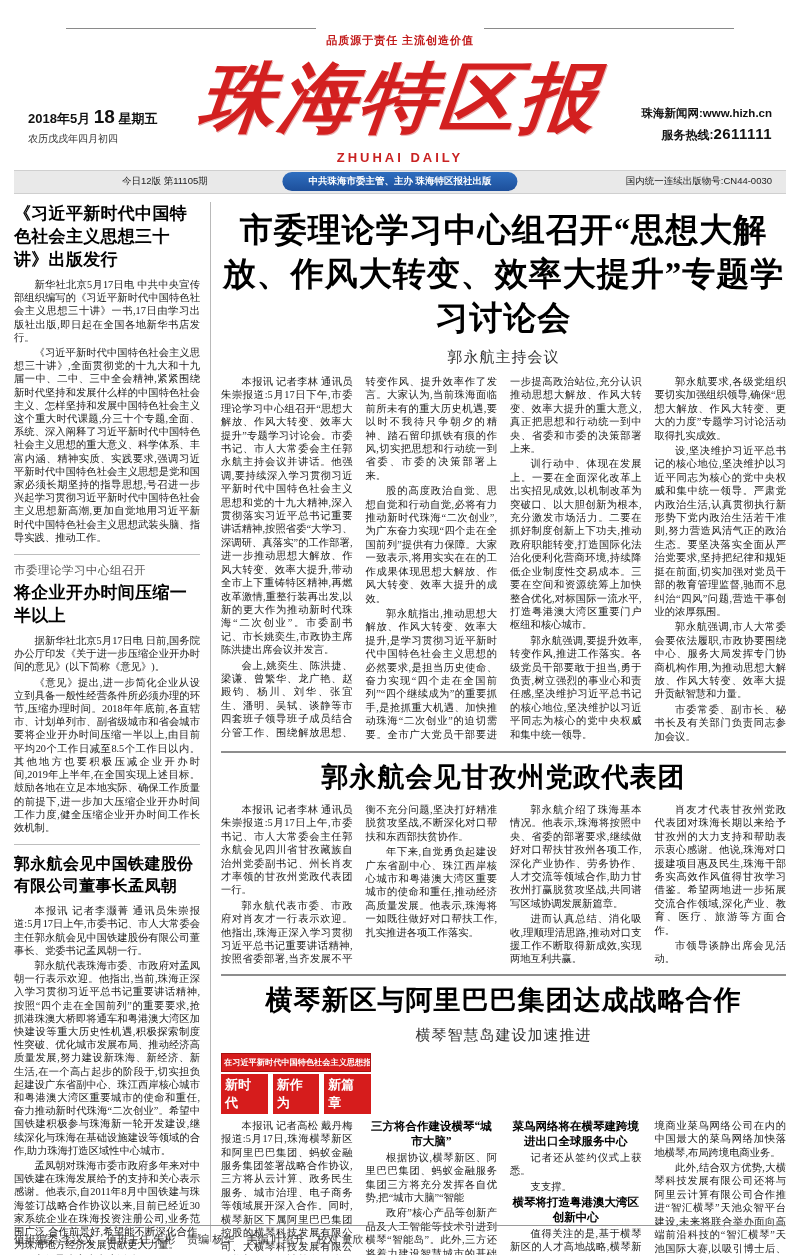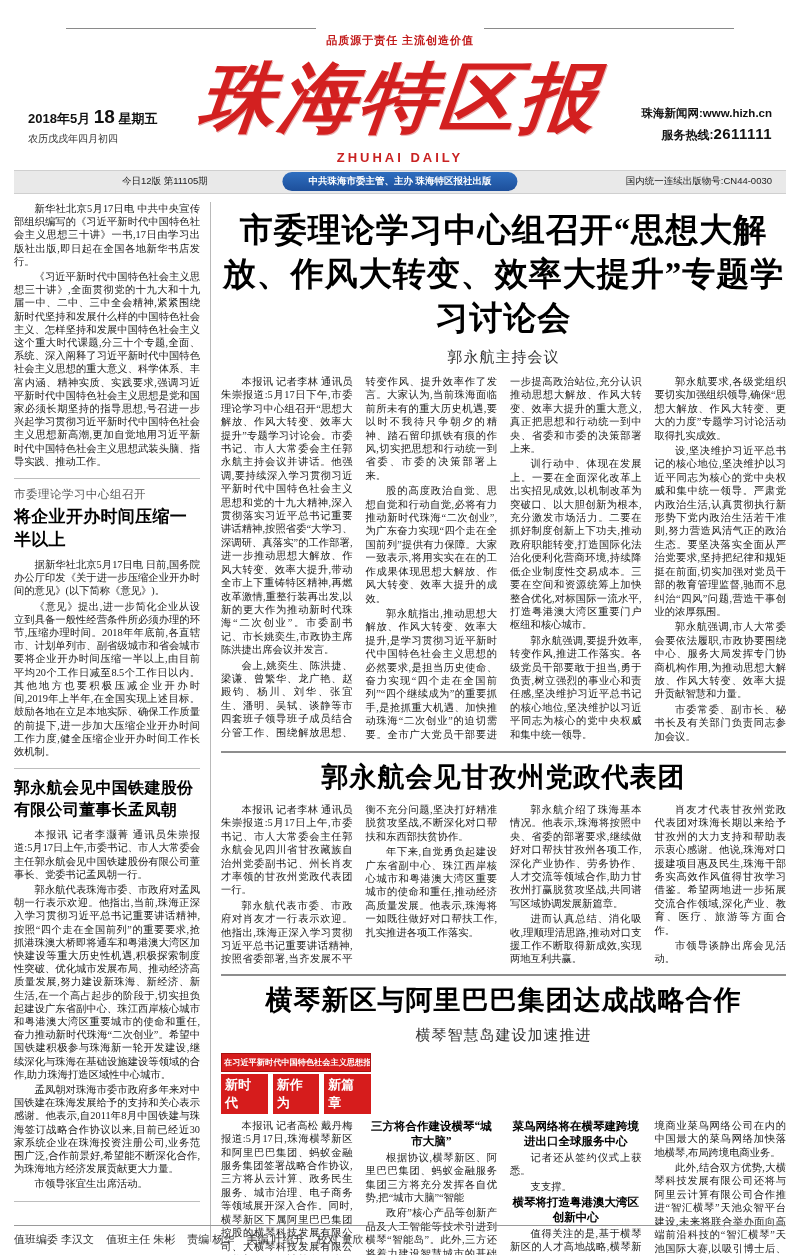--- a/index.html
+++ b/index.html
@@ -163,20 +163,21 @@
     <div class="left">今日12版  第11105期</div>
     <div class="pill">中共珠海市委主管、主办   珠海特区报社出版</div>
     <div class="right">国内统一连续出版物号:CN44-0030</div>
   </div>
 
   <div class="grid">
 
     <div class="col-left">
 
       <div class="art">
+        <div class="hl-l">《习近平新时代中国特色社会主义思想三十讲》出版发行</div>
         <div class="body-l">
           <p>新华社北京5月17日电 中共中央宣传部组织编写的《习近平新时代中国特色社会主义思想三十讲》一书,17日由学习出版社出版,即日起在全国各地新华书店发行。</p>
           <p>《习近平新时代中国特色社会主义思想三十讲》,全面贯彻党的十九大和十九届一中、二中、三中全会精神,紧紧围绕新时代坚持和发展什么样的中国特色社会主义、怎样坚持和发展中国特色社会主义这个重大时代课题,分三十个专题,全面、系统、深入阐释了习近平新时代中国特色社会主义思想的重大意义、科学体系、丰富内涵、精神实质、实践要求,强调习近平新时代中国特色社会主义思想是党和国家必须长期坚持的指导思想,号召进一步兴起学习贯彻习近平新时代中国特色社会主义思想新高潮,更加自觉地用习近平新时代中国特色社会主义思想武装头脑、指导实践、推动工作。</p>
         </div>
       </div>
 
       <div class="sep-l"></div>
 
       <div class="art">
         <div class="hl-kicker">市委理论学习中心组召开</div>

